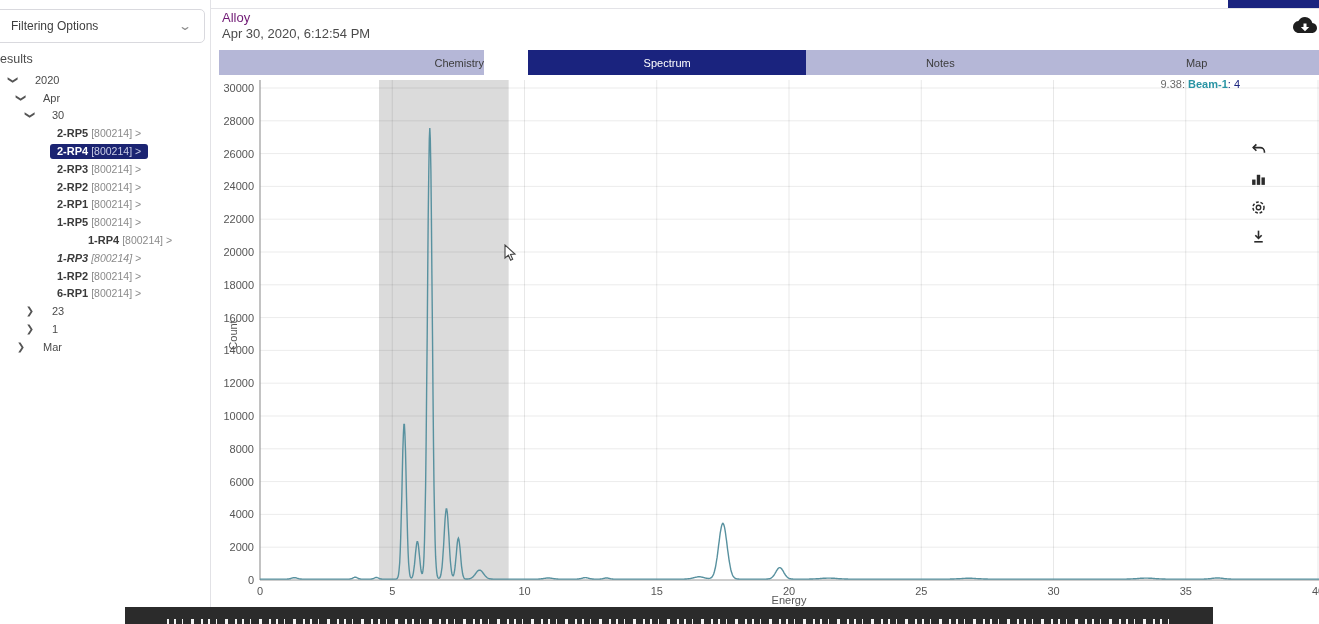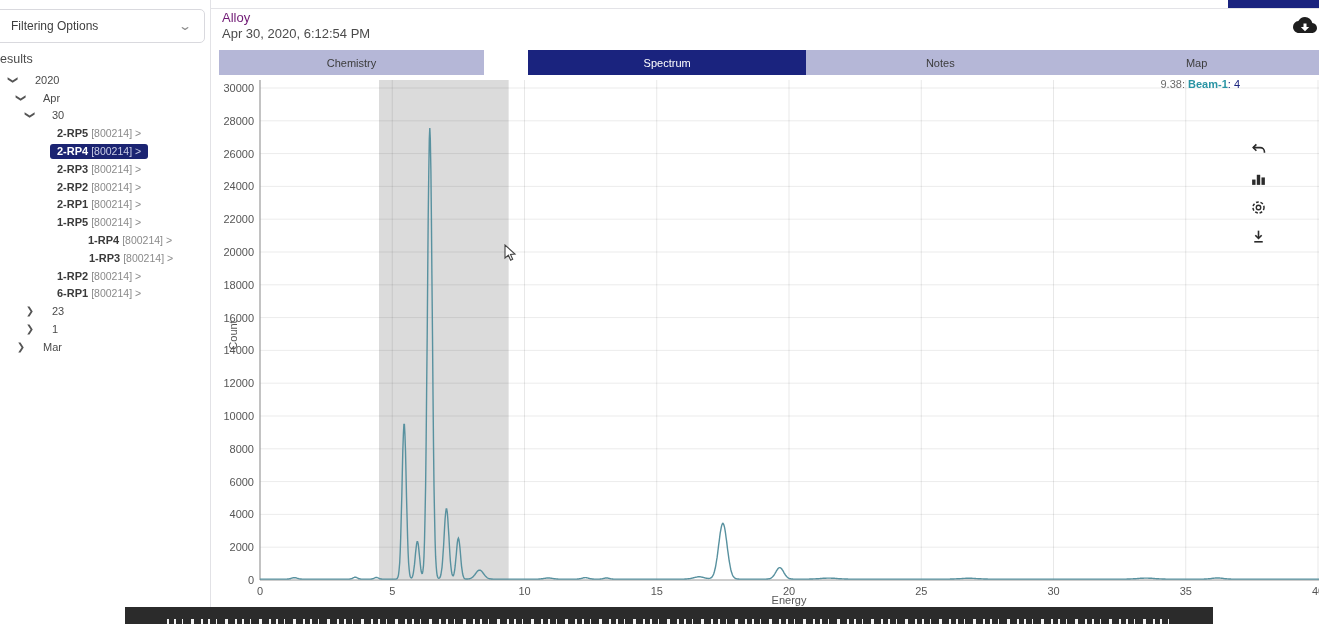--- a/index.html
+++ b/index.html
@@ -117,21 +117,21 @@
           <span class="leaf-name">1-RP5</span>
           <span class="leaf-suffix">[800214] &gt;</span>
         </span>
       </div>
       <div class="tree-row" style="padding-left: 57px; justify-content: center;">
         <span class="leaf-pill">
           <span class="leaf-name">1-RP4</span>
           <span class="leaf-suffix">[800214] &gt;</span>
         </span>
       </div>
-      <div class="tree-row" style="padding-left: 89px;">
+      <div class="tree-row" style="padding-left: 57px; font-style: italic;">
         <span class="leaf-pill">
           <span class="leaf-name">1-RP3</span>
           <span class="leaf-suffix">[800214] &gt;</span>
         </span>
       </div>
       <div class="tree-row" style="padding-left: 57px;">
         <span class="leaf-pill">
           <span class="leaf-name">1-RP2</span>
           <span class="leaf-suffix">[800214] &gt;</span>
         </span>
@@ -166,21 +166,21 @@
 <div class="top-right-btn" id="top-right-btn" style="background: rgb(26, 35, 126);"></div>
 
 <div class="cloud-btn">
   <svg width="24" height="22" viewBox="0 0 24 22">
     <path d="M19.35 8.04A7.49 7.49 0 0 0 12 2C9.11 2 6.6 3.64 5.35 6.04A5.99 5.99 0 0 0 0 12c0 3.31 2.69 6 6 6h13c2.76 0 5-2.24 5-5 0-2.64-2.05-4.78-4.65-4.96z" fill="#1e1e1e"></path>
     <path d="M12 16.2l-4.2-4.2h2.7V8.6h3v3.4h2.7z" fill="#ffffff"></path>
   </svg>
 </div>
 
 <nav class="tabbar" id="tabbar">
-    <div class="tab" style="width: 276px; background: rgb(181, 183, 215);">
+    <div class="tab" style="width: 276px; background: rgb(181, 183, 215); justify-content: flex-end;">
       <span>Chemistry</span>
     </div>
     <div class="tab active" style="width: 290px; background: rgb(26, 35, 126); margin-left: 44px;">
       <span>Spectrum</span>
     </div>
     <div class="tab" style="width: 279px; background: rgb(181, 183, 215);">
       <span>Notes</span>
     </div>
     <div class="tab" style="width: 255px; background: rgb(181, 183, 215);">
       <span>Map</span>

